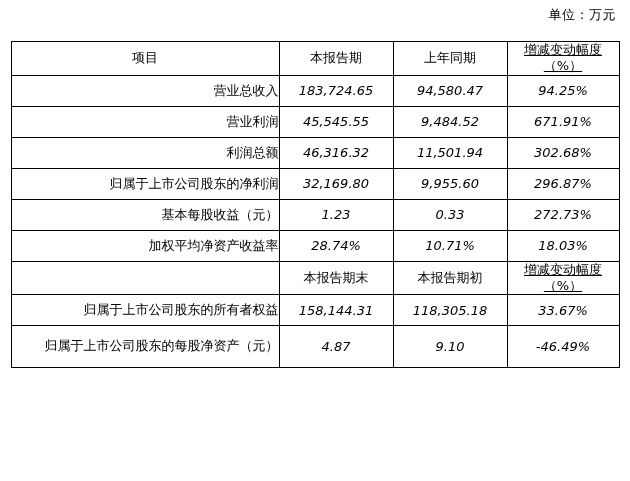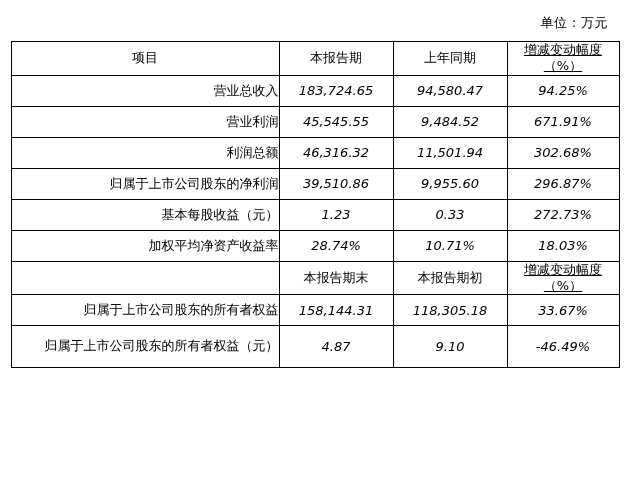--- a/index.html
+++ b/index.html
@@ -12,32 +12,32 @@
     height: 481px;
     font-family: "DejaVu Sans", "Liberation Sans", sans-serif;
     color: #000000;
     overflow: hidden;
   }
   .page {
     position: relative;
     width: 630px;
     height: 481px;
     box-sizing: border-box;
-    padding: 8px;
+    padding: 0;
   }
   .unit-line {
     text-align: right;
     font-size: 13px;
     padding: 6px 14px 5px 0;
     letter-spacing: 0.5px;
   }
   table.fin {
     border-collapse: collapse;
     width: 608px;
-    margin: 4px auto;
+    margin: 12px auto;
     table-layout: fixed;
   }
   table.fin td, table.fin th {
     border: 1px solid #000000;
     font-weight: normal;
     font-size: 13px;
     padding: 0;
     height: 30px;
     vertical-align: middle;
   }
@@ -115,21 +115,21 @@
         <td class="num">671.91%</td>
       </tr>
       <tr>
         <td class="lbl">利润总额</td>
         <td class="num">46,316.32</td>
         <td class="num">11,501.94</td>
         <td class="num">302.68%</td>
       </tr>
       <tr>
         <td class="lbl">归属于上市公司股东的净利润</td>
-        <td class="num">39,510.86</td>
+        <td class="num">32,169.80</td>
         <td class="num">9,955.60</td>
         <td class="num">296.87%</td>
       </tr>
       <tr>
         <td class="lbl">基本每股收益（元）</td>
         <td class="num">1.23</td>
         <td class="num">0.33</td>
         <td class="num">272.73%</td>
       </tr>
       <tr>
@@ -149,21 +149,21 @@
         </td>
       </tr>
 
       <tr>
         <td class="lbl">归属于上市公司股东的所有者权益</td>
         <td class="num">158,144.31</td>
         <td class="num">118,305.18</td>
         <td class="num">33.67%</td>
       </tr>
       <tr class="tall">
-        <td class="lbl lbl-wrap">归属于上市公司股东的所有者权益（元）</td>
+        <td class="lbl lbl-wrap">归属于上市公司股东的每股净资产（元）</td>
         <td class="num">4.87</td>
         <td class="num">9.10</td>
         <td class="num">-46.49%</td>
       </tr>
     </tbody>
   </table>
 
 </div>
 
 </body></html>

